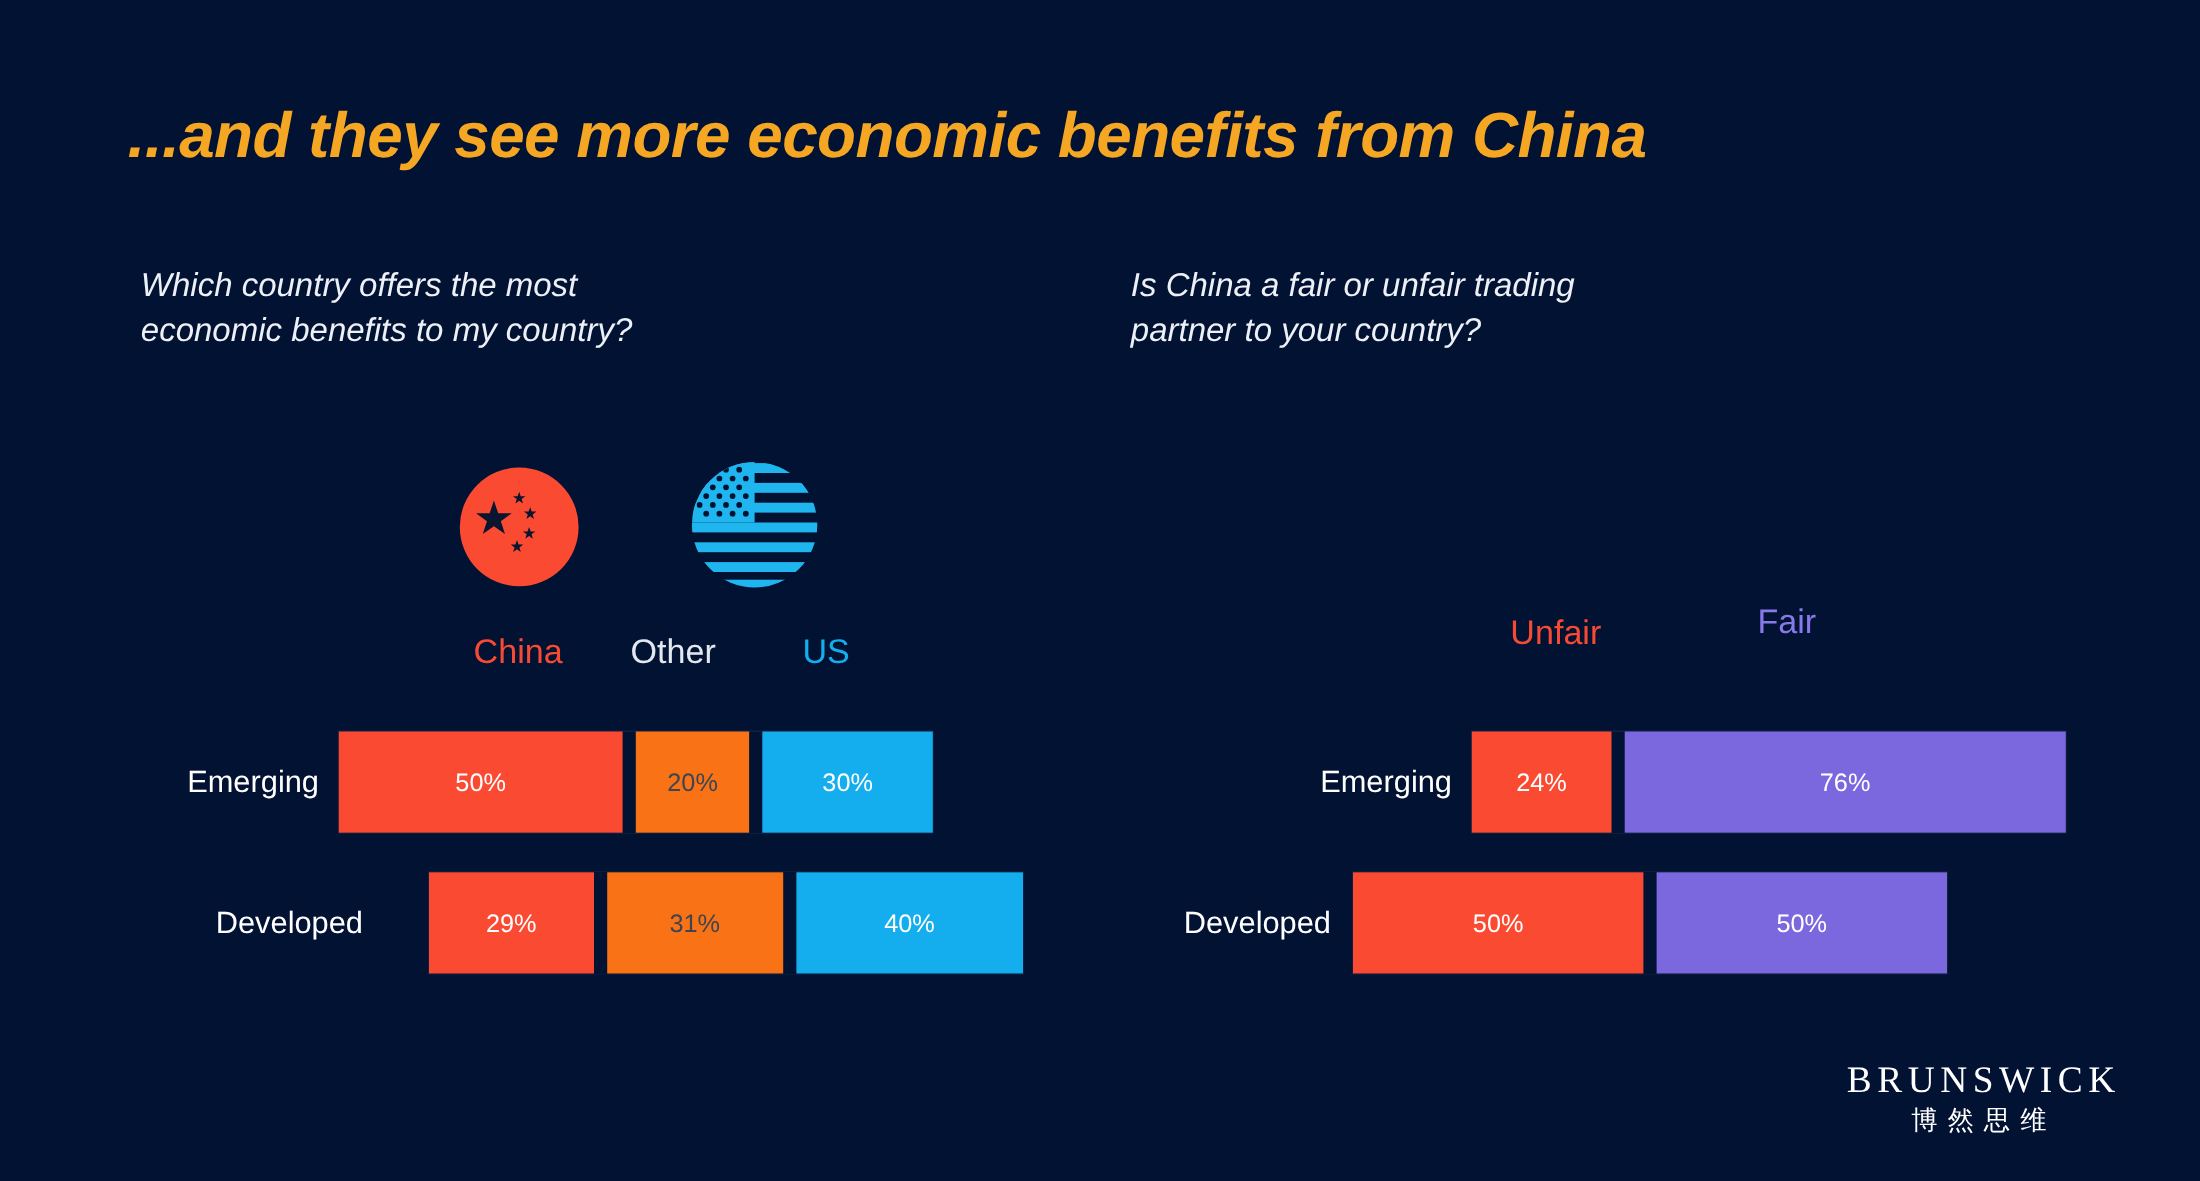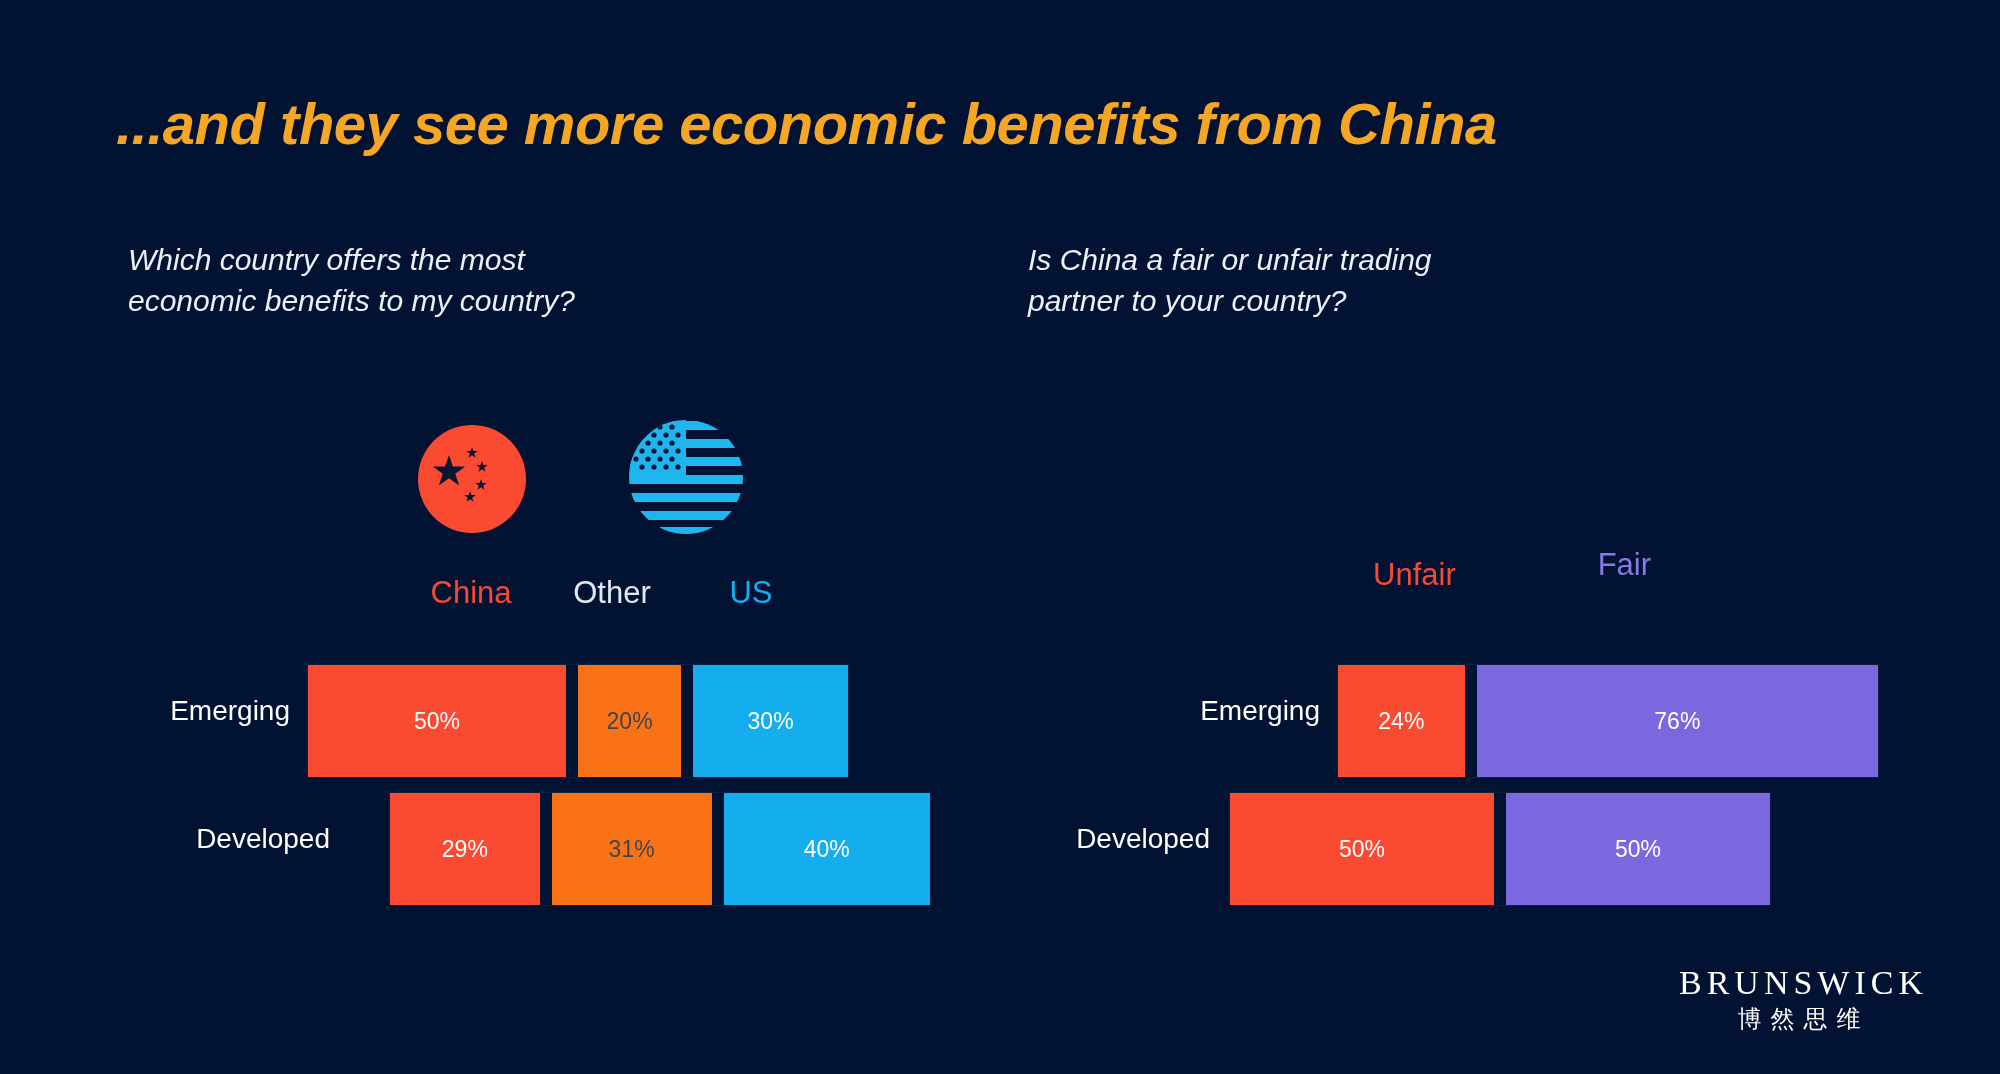--- a/index.html
+++ b/index.html
@@ -95,21 +95,21 @@
     position:absolute;
     top:50%;transform:translateY(-50%);
     font-size:28px;
     color:#FFFFFF;
     white-space:nowrap;
     text-align:right;
   }
   .bar{
     position:absolute;
     top:0;
-    height:112px;
+    height:92px;
     display:flex;
     box-shadow:0 0 0 1px rgba(255,255,255,0.06);
     gap:12px;
   }
   .seg{
     height:100%;
     display:flex;
     align-items:center;
     justify-content:center;
     font-size:23px;

